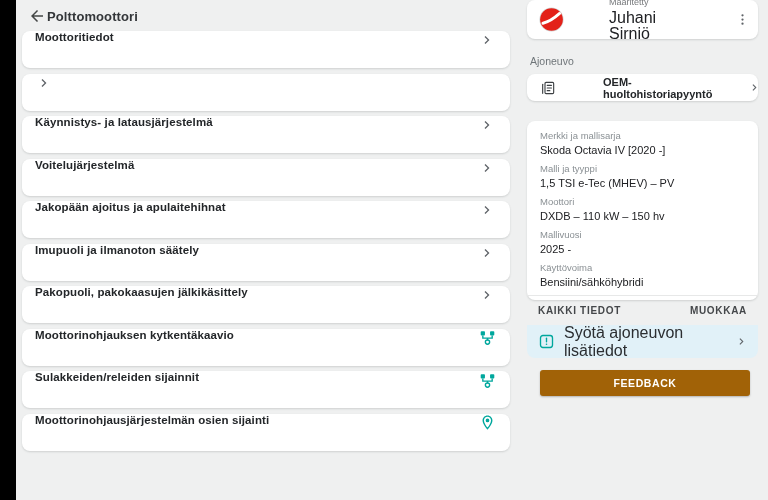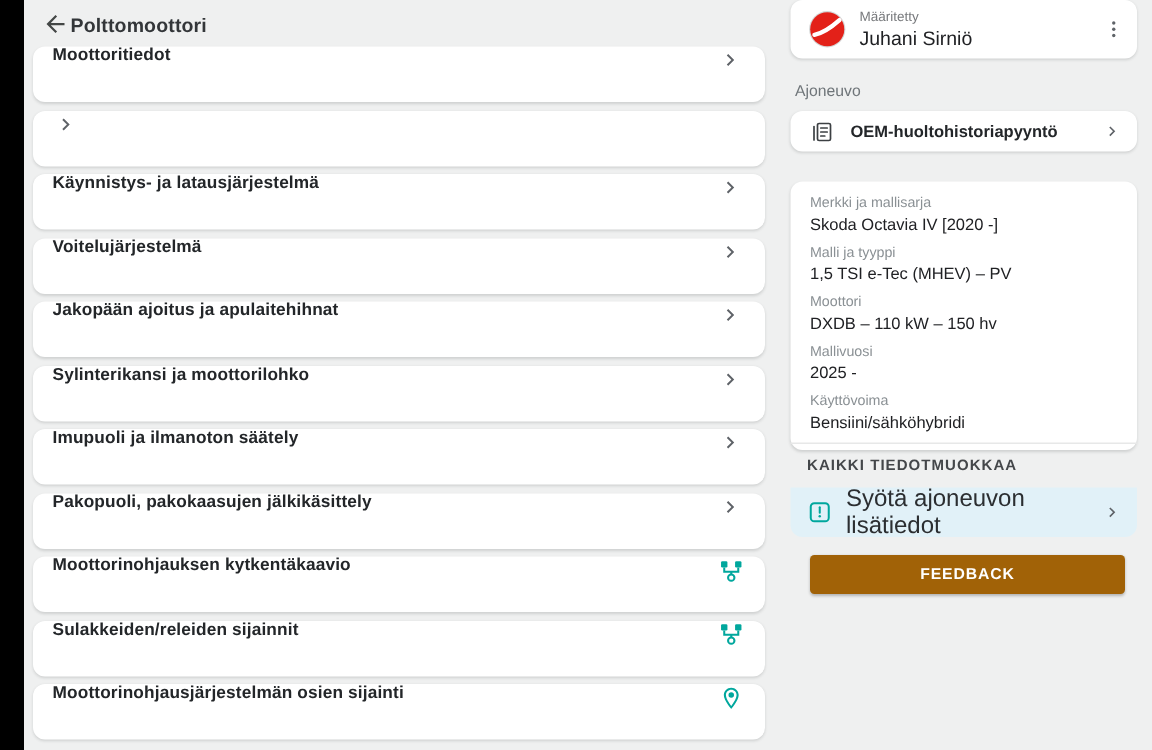--- a/index.html
+++ b/index.html
@@ -10,56 +10,56 @@
     -webkit-font-smoothing:antialiased;
   }
   .black-strip{position:absolute;left:0;top:0;width:16px;height:500px;background:#000;}
 
   
   .header{position:absolute;left:28px;top:2px;height:28px;display:flex;align-items:center;gap:1px;}
   .header .back{width:18px;height:18px;display:flex;align-items:center;justify-content:center;cursor:pointer;}
   .header .title{font-size:13px;font-weight:600;color:#333639;letter-spacing:.1px;}
 
   .list{position:absolute;left:22px;top:31px;width:488px;display:flex;flex-direction:column;gap:5.5px;}
-  .card{background:#fff;border-radius:8px;box-shadow:0 1px 2px rgba(60,64,67,.18);}
+  .card{background:#fff;border-radius:8px;box-shadow:0 1px 2px rgba(60,64,67,.18);gap:36px;}
   .row{height:37px;display:flex;align-items:flex-start;padding:0 14px 0 13px;box-sizing:border-box;cursor:pointer;}
   .row-label{flex:1;font-size:11.5px;font-weight:600;color:#232629;letter-spacing:.1px;
     white-space:nowrap;overflow:hidden;text-overflow:ellipsis;}
   .row-icon{width:18px;height:18px;display:flex;align-items:center;justify-content:center;flex:none;}
   .row-icon svg{width:16px;height:16px;}
   .row-icon.teal svg{width:17px;height:17px;}
 
   
   .sidebar{position:absolute;left:527px;top:0;width:231px;}
   .user-card{position:absolute;left:0;top:0;width:231px;height:39px;display:flex;align-items:center;
     padding:0 6px 0 12px;box-sizing:border-box;}
   .logo{width:25px;height:25px;flex:none;}
   .user-text{flex:1;margin-left:9px;line-height:1;}
   .user-status{font-size:9px;color:#77797c;margin-bottom:3px;}
-  .user-name{font-size:13px;color:#202124;}
+  .user-name{font-size:16px;color:#202124;}
   .kebab{width:20px;height:20px;display:flex;align-items:center;justify-content:center;cursor:pointer;}
   .kebab svg{width:15px;height:15px;}
 
   .section-label{position:absolute;left:3px;top:55px;font-size:10.5px;color:#6f7579;}
 
   .oem-card{position:absolute;left:0;top:74px;width:231px;height:27px;display:flex;align-items:center;
     padding:0 10px 0 12px;box-sizing:border-box;cursor:pointer;}
   .oem-icon{width:18px;height:18px;flex:none;display:flex;align-items:center;justify-content:center;}
   .oem-icon svg{width:16px;height:16px;}
   .oem-label{flex:1;margin-left:10px;font-size:11px;font-weight:600;color:#232629;}
   .chev-s{width:14px;height:14px;display:flex;align-items:center;justify-content:center;}
   .chev-s svg{width:13px;height:13px;}
 
   .vehicle-card{position:absolute;left:0;top:121px;width:231px;height:179px;box-sizing:border-box;}
   .fields{padding:9px 13px 0 13px;}
   .field{margin-bottom:6px;}
   .field-label{font-size:9.5px;line-height:11px;color:#8a9094;}
   .field-value{font-size:11px;line-height:14px;color:#202124;margin-top:2px;}
   .divider{height:1px;background:#e7e8e8;margin:3px 0 0 0;}
-  .actions{height:29px;display:flex;align-items:center;padding:0 11px;}
+  .actions{height:29px;display:flex;align-items:center;justify-content:space-between;padding:0 11px;}
   .action-btn{font-size:10px;font-weight:600;letter-spacing:.7px;color:#44474a;cursor:pointer;}
   .notice{height:33px;background:#e1f1f8;border-radius:0 0 8px 8px;display:flex;align-items:center;
     padding:0 10px 0 12px;cursor:pointer;}
   .notice-icon{width:15px;height:15px;flex:none;display:flex;align-items:center;justify-content:center;}
   .notice-icon svg{width:15px;height:15px;}
   .notice-label{flex:1;margin-left:10px;font-size:16px;color:#2b2e31;}
 
   .feedback{position:absolute;left:13px;top:370px;width:210px;height:26px;background:#a16207;
     border:none;border-radius:3px;color:#fff;font-family:inherit;font-size:10.5px;font-weight:700;
     letter-spacing:.6px;display:flex;align-items:center;justify-content:center;cursor:pointer;
@@ -118,28 +118,20 @@
 
   <div class="card row">
     <span class="row-label">Jakopään ajoitus ja apulaitehihnat</span>
     <span class="row-icon">
         <svg viewBox="0 0 24 24" fill="#5f6368">
           <path d="M9.7 6 8.3 7.4l4.6 4.6-4.6 4.6L9.7 18l6-6z"></path>
         </svg>
       </span>
   </div>
 
-  <div class="card row">
-    <span class="row-label">Sylinterikansi ja moottorilohko</span>
-    <span class="row-icon">
-        <svg viewBox="0 0 24 24" fill="#5f6368">
-          <path d="M9.7 6 8.3 7.4l4.6 4.6-4.6 4.6L9.7 18l6-6z"></path>
-        </svg>
-      </span>
-  </div>
 
   <div class="card row">
     <span class="row-label">Imupuoli ja ilmanoton säätely</span>
     <span class="row-icon">
         <svg viewBox="0 0 24 24" fill="#5f6368">
           <path d="M9.7 6 8.3 7.4l4.6 4.6-4.6 4.6L9.7 18l6-6z"></path>
         </svg>
       </span>
   </div>
 

